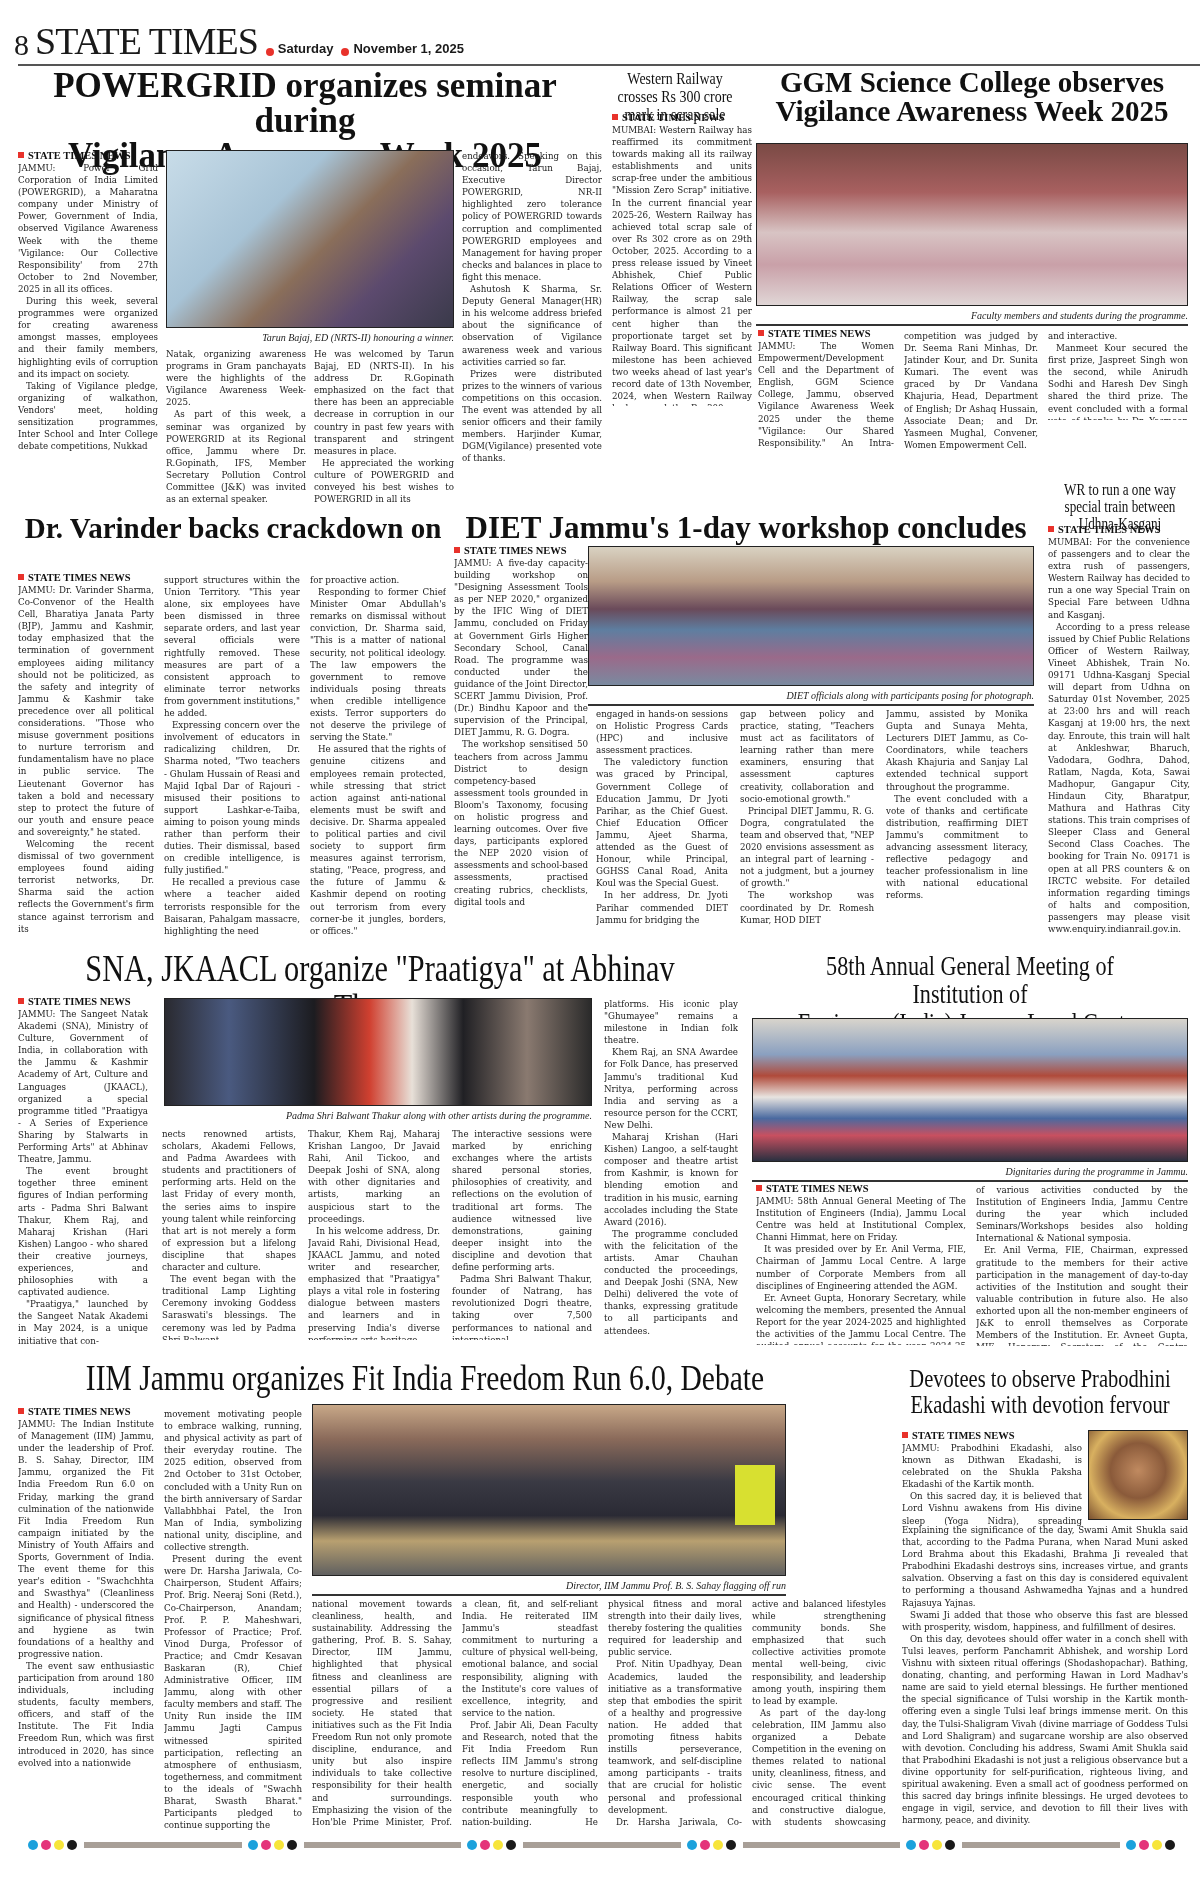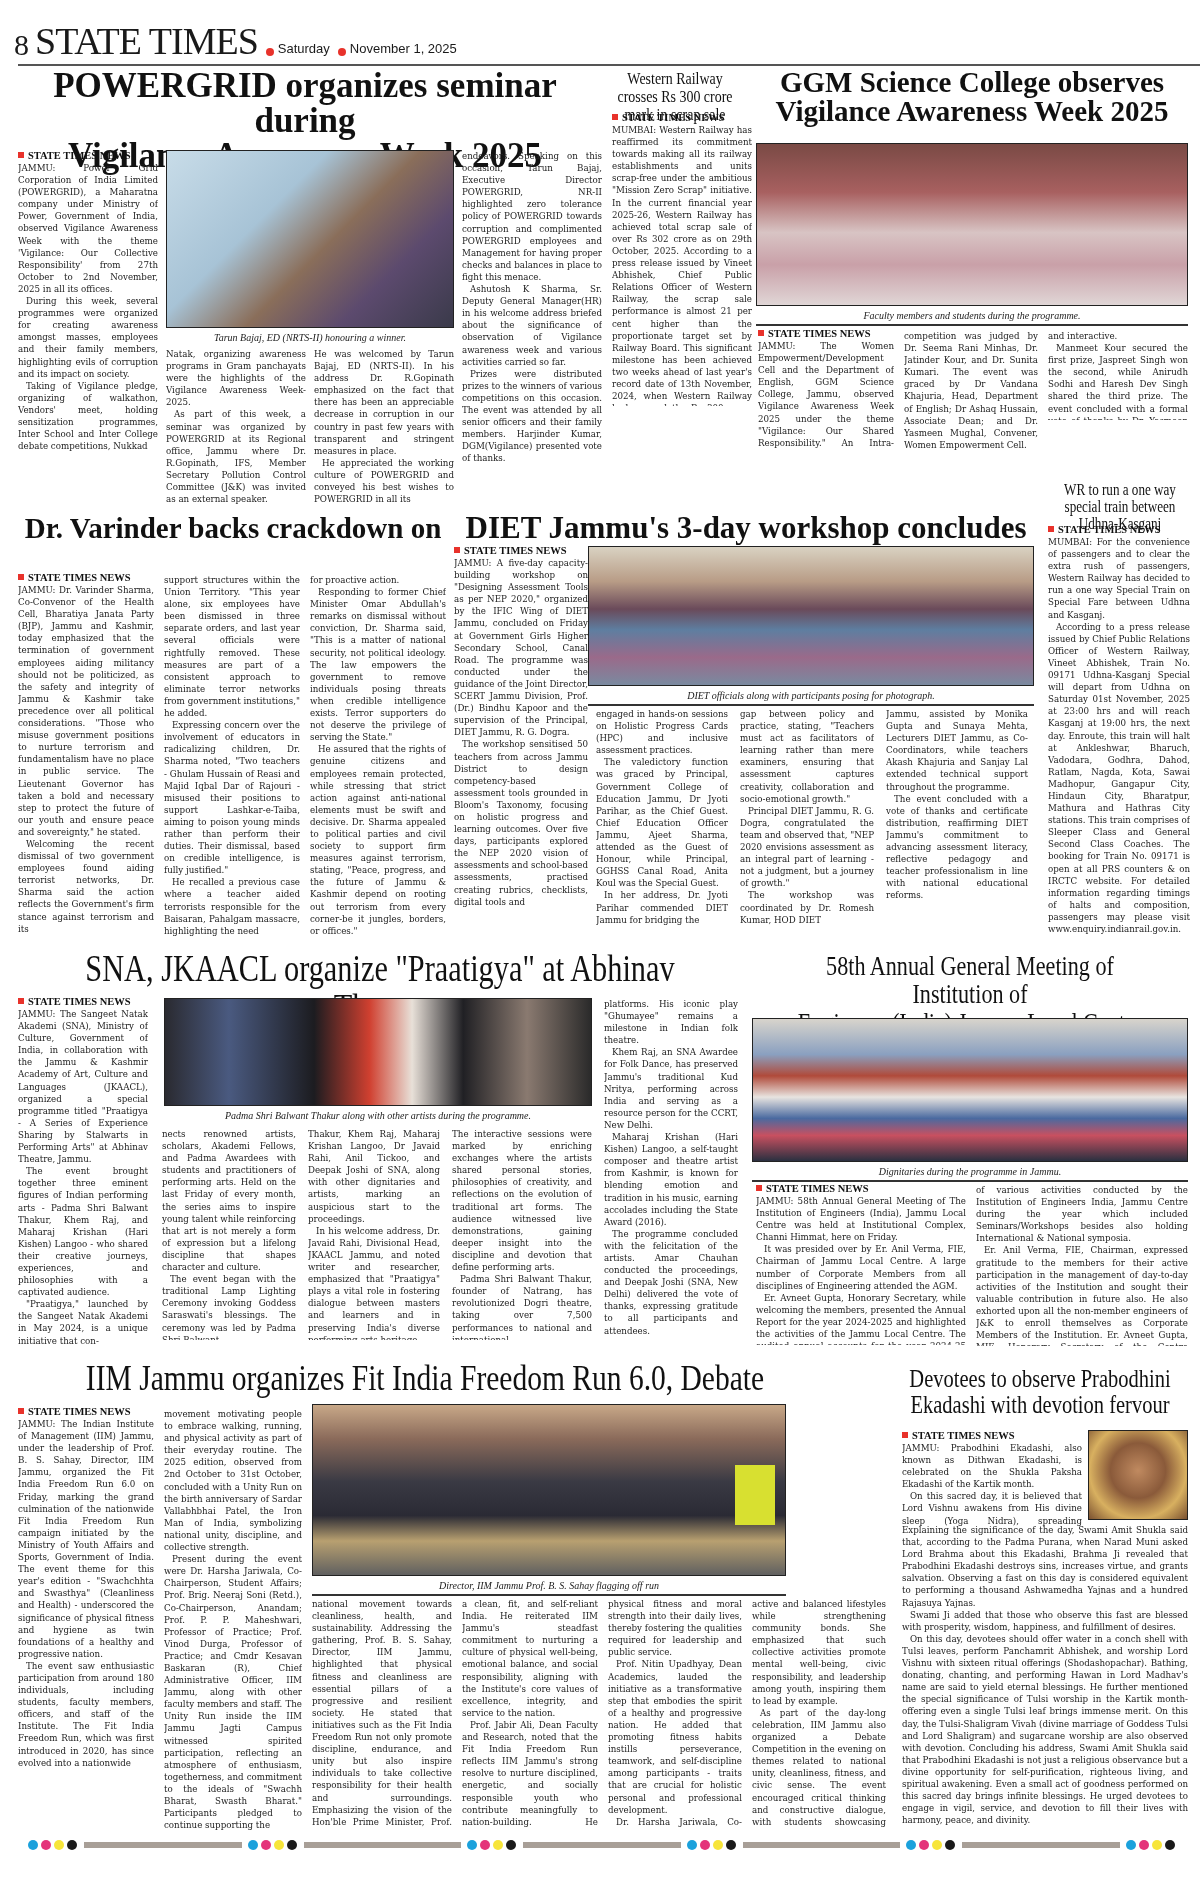--- a/index.html
+++ b/index.html
@@ -2,31 +2,31 @@
 <html><head>
 <meta charset="utf-8">
 <style>
 *{box-sizing:border-box;margin:0;padding:0}
 body{width:1200px;height:1887px;background:#fff;font-family:"DejaVu Serif",serif;color:#1a1a1a;position:relative;overflow:hidden}
 .abs{position:absolute}
 .masthead{left:14px;top:18px;height:42px;display:flex;align-items:flex-end}
 .pageno{font-family:"Liberation Serif",serif;font-size:30px;line-height:30px;margin-right:6px}
 .logo{font-family:"Liberation Serif",serif;font-size:38px;line-height:38px;letter-spacing:-1px}
 .dot{display:inline-block;width:8px;height:8px;border-radius:50%;background:#e8322b;margin:0 4px 4px 8px}
-.date{font-family:"Liberation Sans",sans-serif;font-size:13px;font-weight:normal;margin-bottom:4px}
+.date{font-family:"Liberation Sans",sans-serif;font-size:13px;font-weight:bold;margin-bottom:4px}
 .topline{left:18px;top:64px;width:1182px;height:2px;background:#555}
 .hl{font-family:"Liberation Serif",serif;font-weight:bold;text-align:center;line-height:1.0;color:#111}
 .hlc{font-family:"Liberation Serif",serif;text-align:center;line-height:1.05;color:#111;transform:scaleX(.82);transform-origin:center}
 .tag{font-family:Liberation Serif, serif;font-weight:bold;font-size:10.5px;color:#111;margin-bottom:1px}
 .tag:before{content:"";display:inline-block;width:6px;height:6px;background:#e8322b;margin-right:4px;vertical-align:1px}
 .body{font-size:8.7px;line-height:12.1px;text-align:justify;color:#222;overflow:hidden}
 .body p{text-indent:8px}
 .body p.first{text-indent:0}
 .photo{border:1.5px solid #222;overflow:hidden}
-.cap{font-family:"Liberation Serif",serif;font-style:italic;font-size:10px;text-align:center;color:#222}
+.cap{font-family:"Liberation Serif",serif;font-style:italic;font-size:10px;text-align:right;color:#222}
 .rule{background:#333;height:1.5px}
 .footer{left:28px;top:1838px;width:1150px;height:14px;display:flex;align-items:center}
 .fdot{width:10px;height:10px;border-radius:50%;margin-right:3px;flex:none}
 .fbar{height:6px;background:#a89f97;flex:1;margin:0 6px 0 4px}
 </style>
 </head>
 <body>
 
 <div class="abs masthead">
   <span class="pageno">8</span>
@@ -119,21 +119,21 @@
   <p class="first">support structures within the Union Territory. "This year alone, six employees have been dismissed in three separate orders, and last year several officials were rightfully removed. These measures are part of a consistent approach to eliminate terror networks from government institutions," he added.</p>
   <p>Expressing concern over the involvement of educators in radicalizing children, Dr. Sharma noted, "Two teachers - Ghulam Hussain of Reasi and Majid Iqbal Dar of Rajouri - misused their positions to support Lashkar-e-Taiba, aiming to poison young minds rather than perform their duties. Their dismissal, based on credible intelligence, is fully justified."</p>
   <p>He recalled a previous case where a teacher aided terrorists responsible for the Baisaran, Pahalgam massacre, highlighting the need</p>
 </div>
 <div class="abs body" style="left:310px;top:574px;width:136px;height:372px">
   <p class="first">for proactive action.</p>
   <p>Responding to former Chief Minister Omar Abdullah's remarks on dismissal without conviction, Dr. Sharma said, "This is a matter of national security, not political ideology. The law empowers the government to remove individuals posing threats when credible intelligence exists. Terror supporters do not deserve the privilege of serving the State."</p>
   <p>He assured that the rights of genuine citizens and employees remain protected, while stressing that strict action against anti-national elements must be swift and decisive. Dr. Sharma appealed to political parties and civil society to support firm measures against terrorism, stating, "Peace, progress, and the future of Jammu &amp; Kashmir depend on rooting out terrorism from every corner-be it jungles, borders, or offices."</p>
 </div>
 
-<div class="abs hl" style="left:456px;top:512px;width:580px;font-size:31px">DIET Jammu's 3-day workshop concludes</div>
+<div class="abs hl" style="left:456px;top:512px;width:580px;font-size:31px">DIET Jammu's 1-day workshop concludes</div>
 <div class="abs" style="left:454px;top:545px;width:134px">
   <div class="tag">STATE TIMES NEWS</div>
   <div class="body" style="height:392px">
     <p class="first">JAMMU: A five-day capacity-building workshop on "Designing Assessment Tools as per NEP 2020," organized by the IFIC Wing of DIET Jammu, concluded on Friday at Government Girls Higher Secondary School, Canal Road. The programme was conducted under the guidance of the Joint Director, SCERT Jammu Division, Prof. (Dr.) Bindhu Kapoor and the supervision of the Principal, DIET Jammu, R. G. Dogra.</p>
     <p>The workshop sensitised 50 teachers from across Jammu District to design competency-based assessment tools grounded in Bloom's Taxonomy, focusing on holistic progress and learning outcomes. Over five days, participants explored the NEP 2020 vision of assessments and school-based assessments, practised creating rubrics, checklists, digital tools and</p>
   </div>
 </div>
 <div class="abs photo" style="left:588px;top:546px;width:446px;height:140px;background:linear-gradient(180deg,#d9d2c2 0%,#b89c86 25%,#6a4a5a 45%,#5e7ea0 60%,#9a6a8a 80%,#7a8aa0 100%)"></div>
 <div class="abs cap" style="left:588px;top:690px;width:446px">DIET officials along with participants posing for photograph.</div>
 <div class="abs rule" style="left:588px;top:704px;width:446px"></div>

